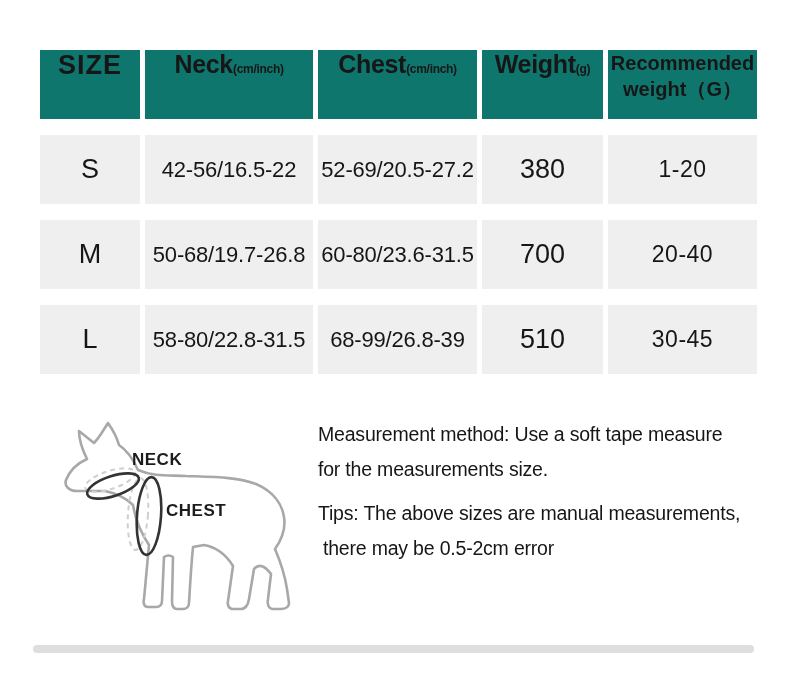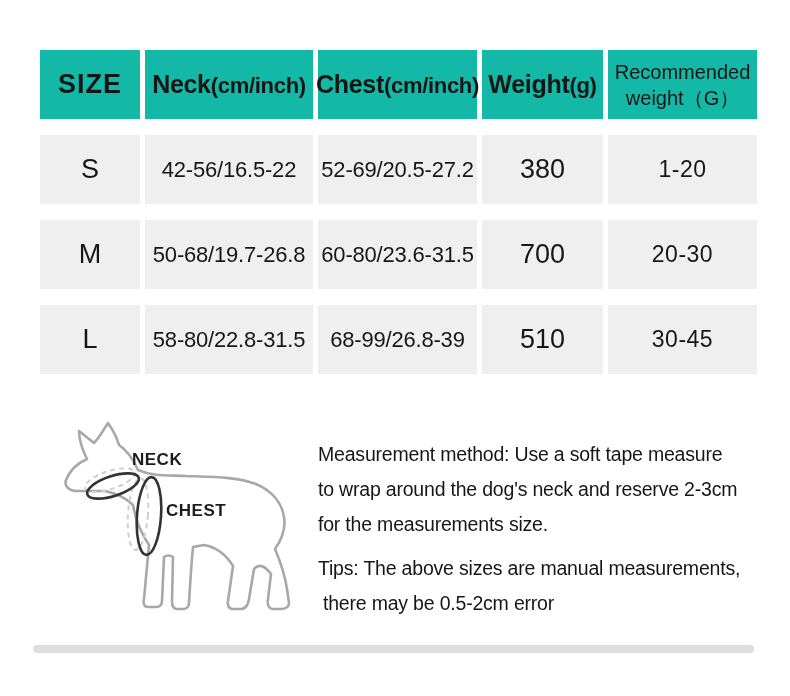--- a/index.html
+++ b/index.html
@@ -15,40 +15,40 @@
 
   
   .size-table{
     position:absolute;left:40px;top:50px;
     display:grid;
     grid-template-columns:100px 168px 159px 121px 149px;
     grid-template-rows:69px 69px 69px 69px;
     column-gap:5px;row-gap:16px;
   }
   .th{
-    background:#14b8a6;
-    display:flex;align-items:center;justify-content:center;
+    background:#0f766e;
+    display:flex;align-items:flex-start;justify-content:center;
   }
   .td{
     background:#efefef;
     display:flex;align-items:center;justify-content:center;
   }
   .h-size{font-size:27px;font-weight:700;letter-spacing:1px;}
   .h-main{font-size:25px;font-weight:600;letter-spacing:-0.3px;}
-  .h-sub{font-size:22px;font-weight:600;letter-spacing:-0.3px;}
+  .h-sub{font-size:12px;font-weight:600;letter-spacing:-0.3px;}
   .h-flex{display:flex;align-items:baseline;}
-  .h-rec{font-size:20px;font-weight:400;line-height:1.3;text-align:center;padding:0 4px;}
+  .h-rec{font-size:20px;font-weight:700;line-height:1.3;text-align:center;padding:0 4px;}
   .cell-size{font-size:27px;font-weight:500;}
   .cell-range{font-size:22px;letter-spacing:-0.2px;}
   .cell-weight{font-size:27px;}
   .cell-rec{font-size:23px;letter-spacing:0.5px;}
 
   
   .notes{
-    position:absolute;left:318px;top:437px;width:460px;
+    position:absolute;left:318px;top:417px;width:460px;
   }
   .note-block{margin:0 0 9px 0;}
   .note-line{font-size:19.5px;line-height:35px;letter-spacing:-0.2px;}
   .tips-block .note-line:nth-child(2){padding-left:5px;}
 
   
   .dog-wrap{position:absolute;left:56px;top:416px;width:244px;height:204px;}
   .dog-label{
     position:absolute;font-size:17px;font-weight:700;letter-spacing:0.5px;color:#1c1c1c;
   }
@@ -115,21 +115,21 @@
     <div class="td">
       <span class="cell-range">50-68/19.7-26.8</span>
     </div>
     <div class="td">
       <span class="cell-range">60-80/23.6-31.5</span>
     </div>
     <div class="td">
       <span class="cell-weight">700</span>
     </div>
     <div class="td">
-      <span class="cell-rec">20-30</span>
+      <span class="cell-rec">20-40</span>
     </div>
 
     <div class="td">
       <span class="cell-size">L</span>
     </div>
     <div class="td">
       <span class="cell-range">58-80/22.8-31.5</span>
     </div>
     <div class="td">
       <span class="cell-range">68-99/26.8-39</span>
@@ -199,21 +199,20 @@
         <ellipse cx="93" cy="100" rx="12" ry="39" transform="rotate(4 93 100)"></ellipse>
       </g>
     </svg>
     <div class="dog-label neck-label">NECK</div>
     <div class="dog-label chest-label">CHEST</div>
   </div>
 
   <div class="notes">
     <div class="note-block">
       <div class="note-line">Measurement method: Use a soft tape measure</div>
-      <div class="note-line">to wrap around the dog's neck and reserve 2-3cm</div>
       <div class="note-line">for the measurements size.</div>
     </div>
     <div class="note-block tips-block">
       <div class="note-line">Tips: The above sizes are manual measurements,</div>
       <div class="note-line">there may be 0.5-2cm error</div>
     </div>
   </div>
 
   <div class="divider"></div>
 

